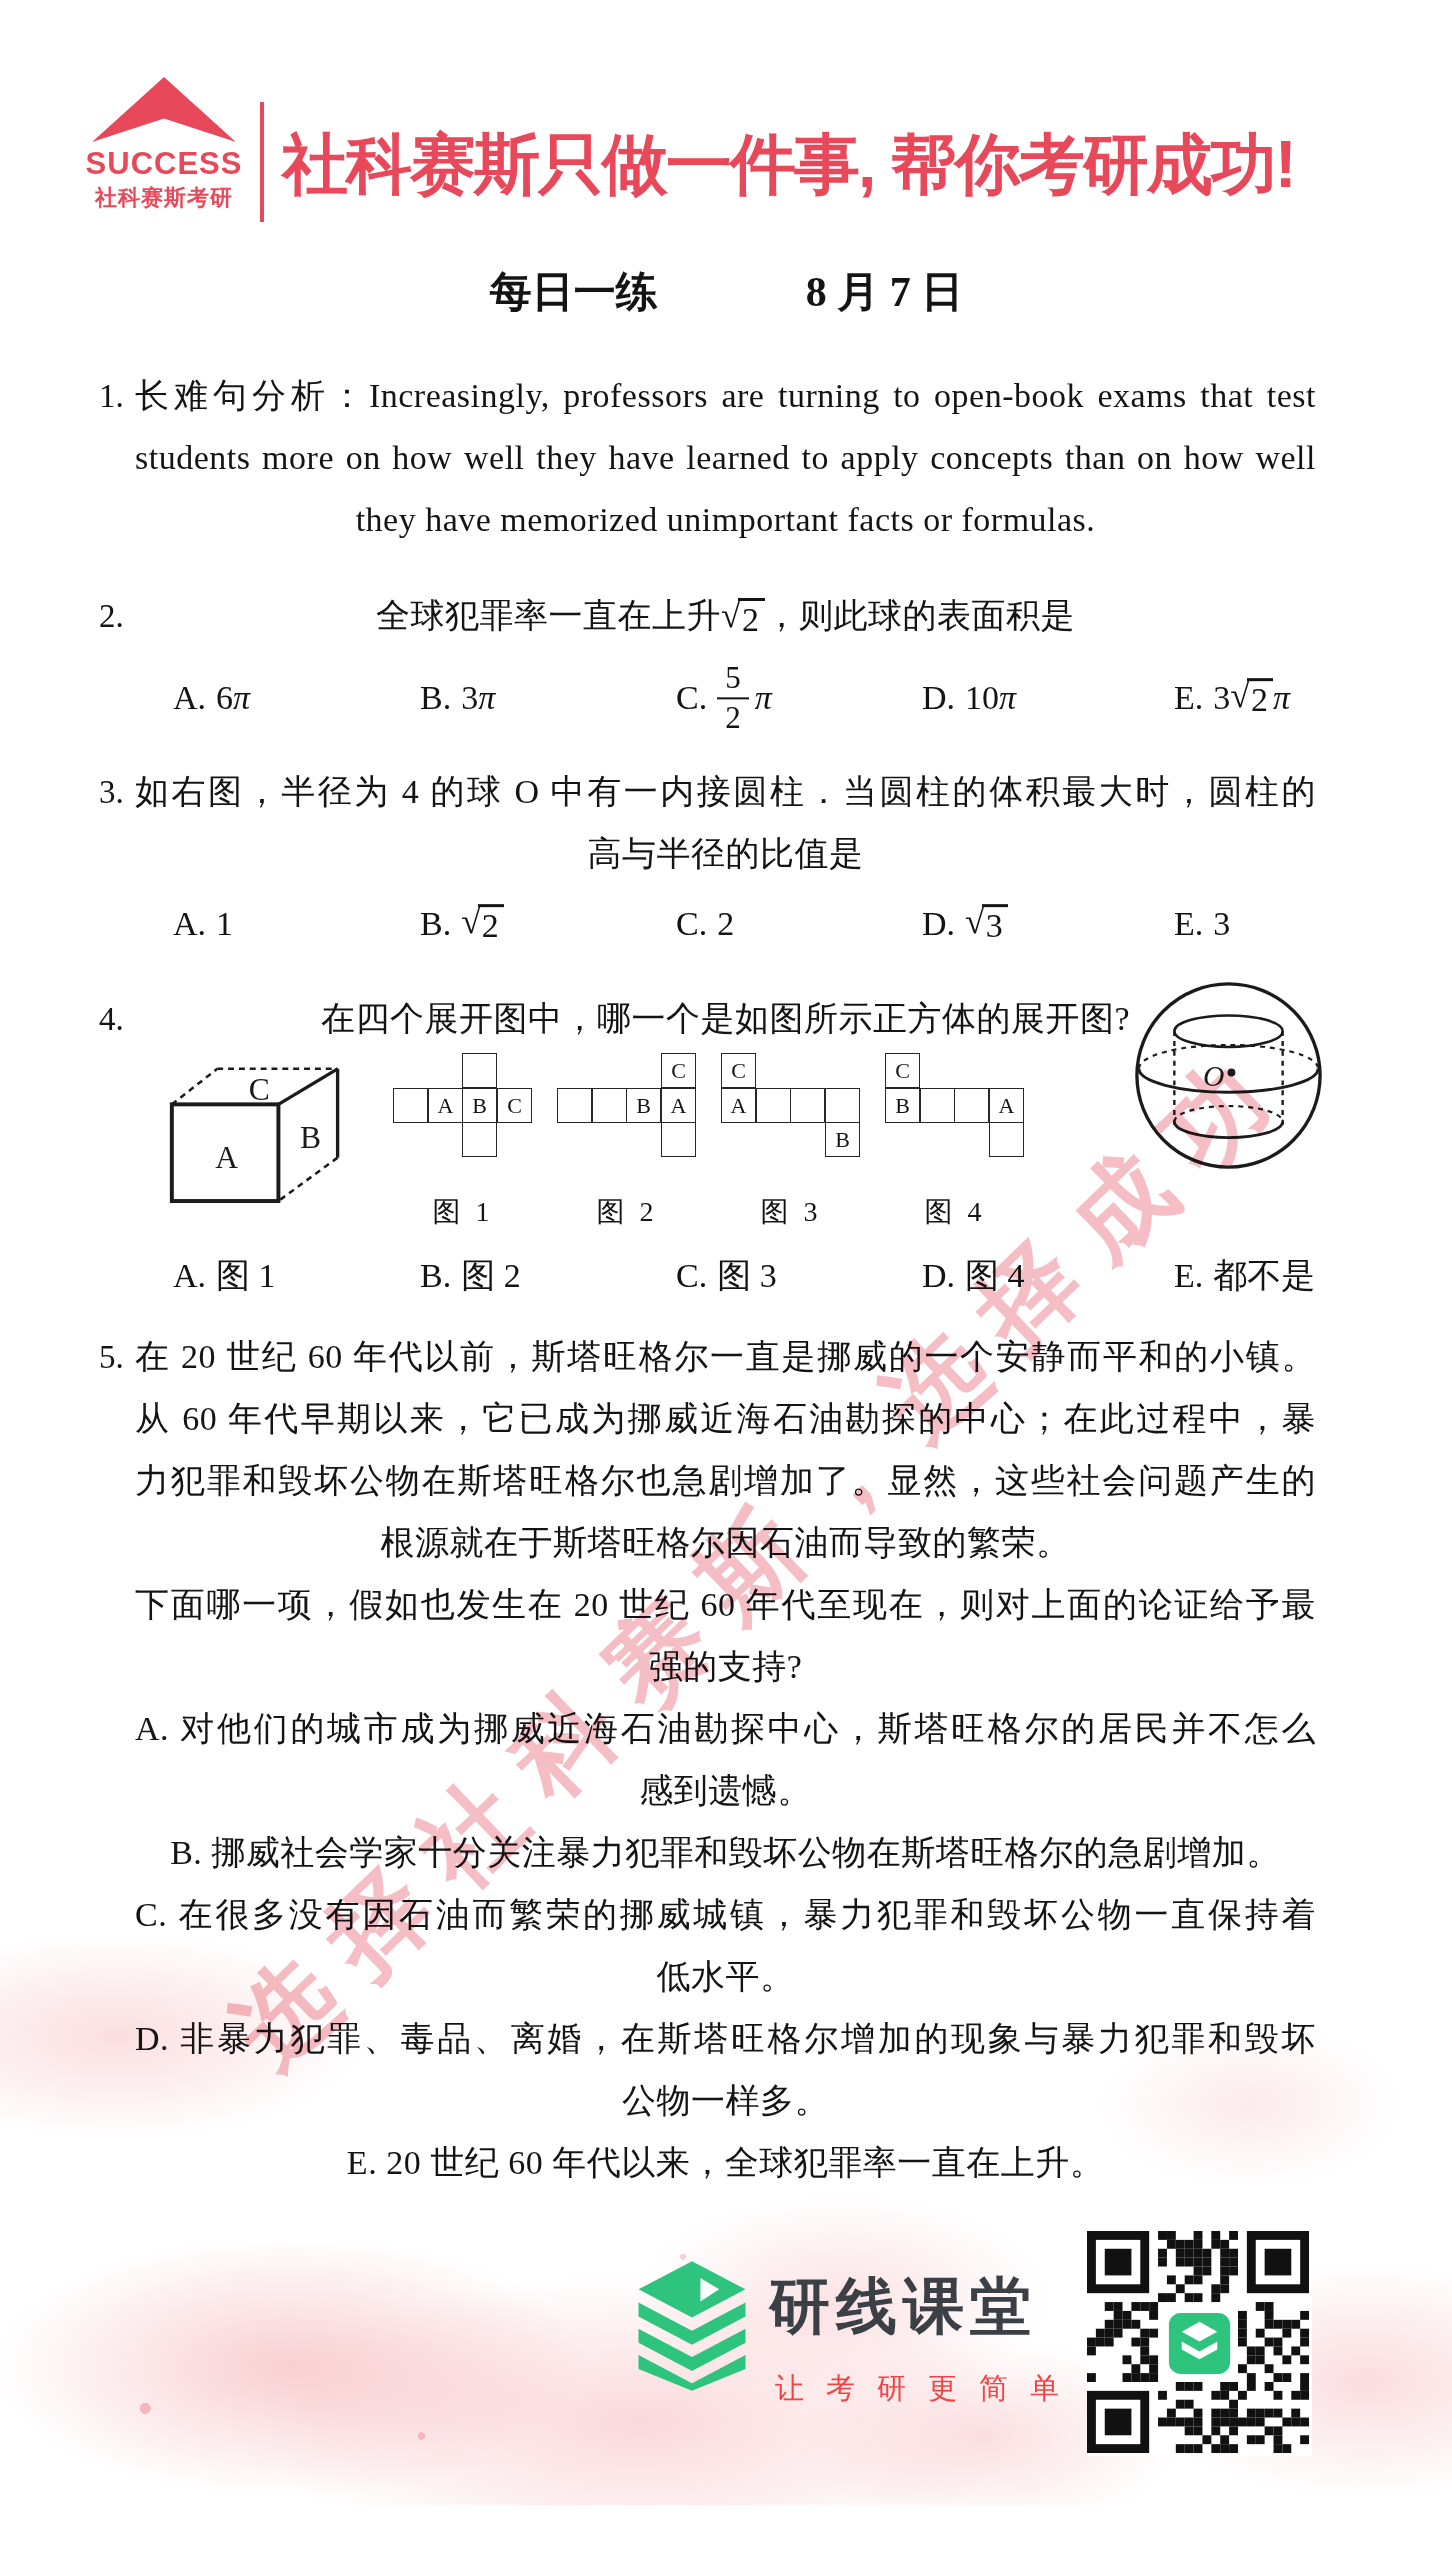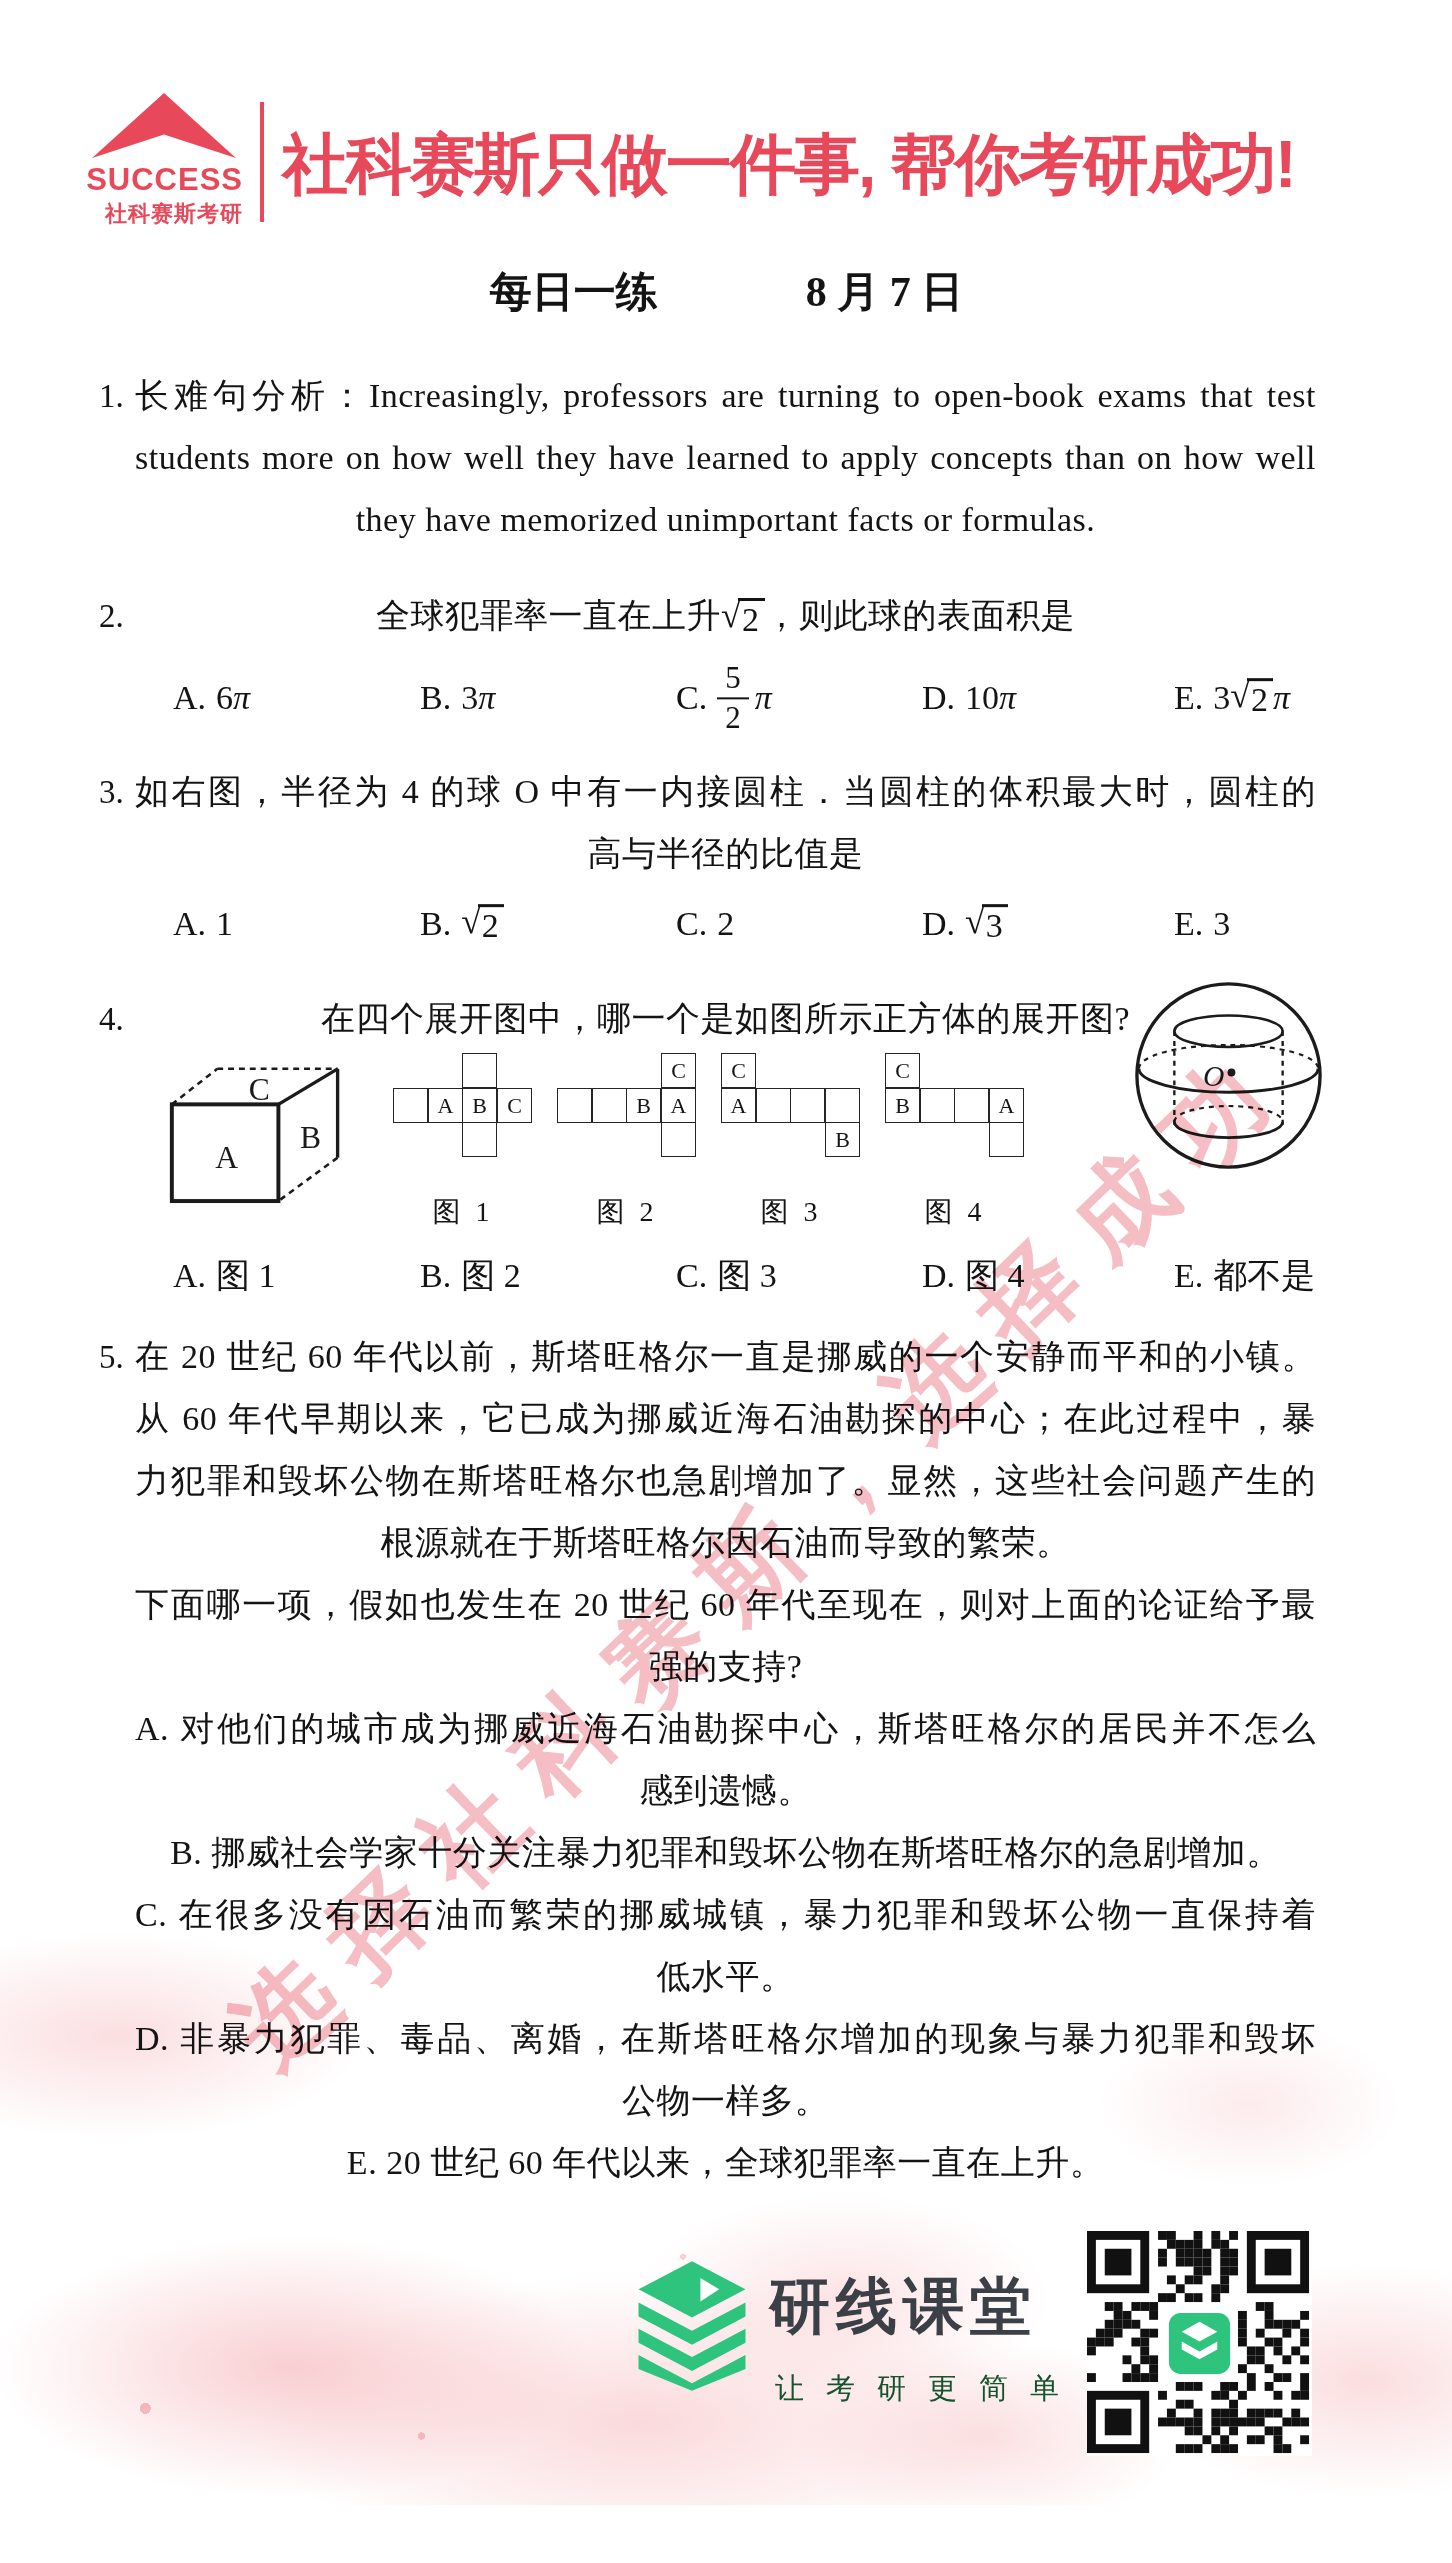--- a/index.html
+++ b/index.html
@@ -20,21 +20,21 @@
       radial-gradient(ellipse 335px 168px at 94% 82%, rgba(246,188,191,.50), transparent 70%),
       radial-gradient(ellipse 217px 118px at 86% 42%, rgba(250,215,217,.50), transparent 70%);}
 
   
   .watermark{position:absolute;left:251px;top:1982px;z-index:3;white-space:nowrap;
     font-family:"Liberation Sans","DejaVu Sans",sans-serif;font-weight:700;
     font-size:99px;letter-spacing:30px;color:rgba(235,125,137,.50);
     transform:rotate(-44deg);transform-origin:0 50%;mix-blend-mode:multiply;pointer-events:none;}
 
   
-  .logo{position:absolute;left:85px;top:93px;width:158px;text-align:right;}
+  .logo{position:absolute;left:85px;top:77px;width:158px;text-align:center;}
   .logo svg{display:block;margin:0 auto;}
   .brand{font-family:"Liberation Sans","DejaVu Sans",sans-serif;font-weight:700;
          font-size:31px;letter-spacing:1px;color:#E8495A;margin-top:2px;}
   .brand-sub{font-family:"Liberation Sans","DejaVu Sans",sans-serif;font-weight:700;
          font-size:22px;color:#E8495A;margin-top:1px;letter-spacing:1px;}
   .hdr-divider{position:absolute;left:260px;top:102px;width:4px;height:120px;background:#E8495A;}
   .slogan{position:absolute;left:282px;top:120px;width:1124px;
          font-family:"Liberation Sans","DejaVu Sans",sans-serif;font-weight:800;
          font-size:66px;letter-spacing:-2px;color:#E8495A;white-space:nowrap;}
 
@@ -80,21 +80,21 @@
         font-size:22px;font-family:"Liberation Serif","DejaVu Serif",serif;}
   .net-cap{margin-top:34px;text-align:center;font-size:28px;letter-spacing:4px;}
 
   
   .footer-logo{position:absolute;left:631px;top:2256px;z-index:2;}
   .footer-brand{position:absolute;left:769px;top:2266px;z-index:2;
         font-family:"Liberation Sans","DejaVu Sans",sans-serif;font-weight:700;
         font-size:61px;letter-spacing:6px;color:#3B4046;}
   .footer-tagline{position:absolute;left:775px;top:2369px;z-index:2;
         font-family:Liberation Mono, monospace;
-        font-size:29px;letter-spacing:22px;color:#14532d;}
+        font-size:29px;letter-spacing:22px;color:#ef4444;}
   .qr{position:absolute;left:1087px;top:2231px;z-index:2;}
 </style>
 </head>
 <body>
 
 <div class="page">
 
   <div class="watercolor"></div>
   <div class="watermark">选择社科赛斯，选择成功</div>
 

